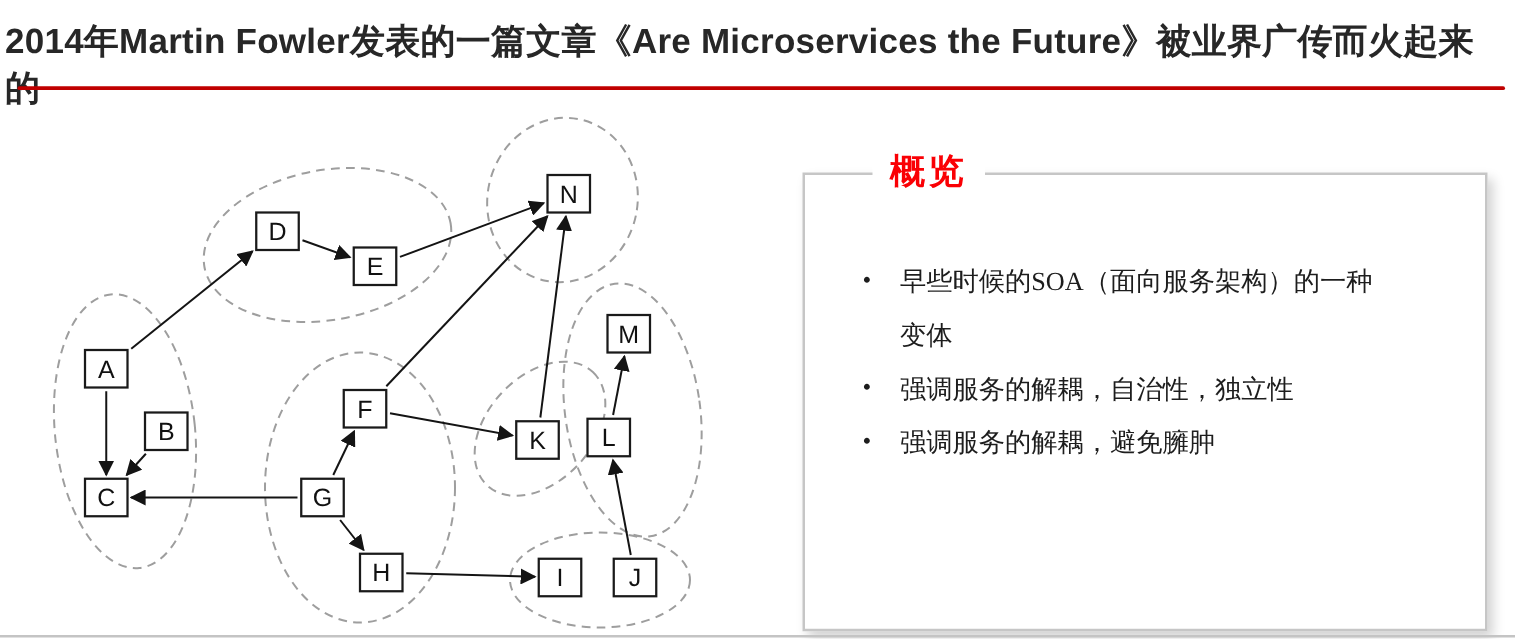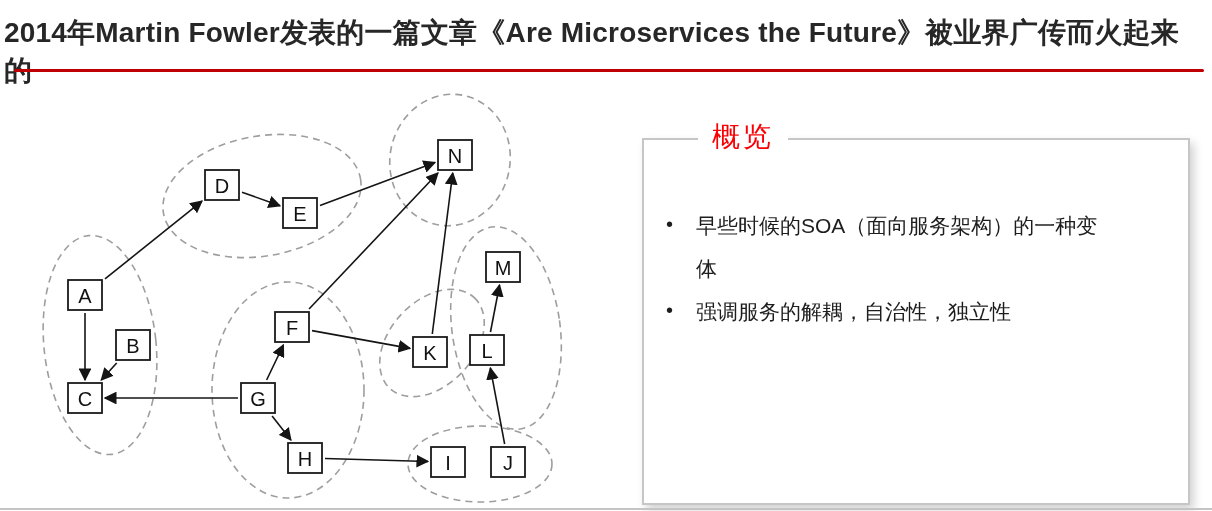--- a/index.html
+++ b/index.html
@@ -31,23 +31,23 @@
   .edge{stroke:var(--edge);stroke-width:1.6;}
   .node-box{fill:#ffffff;stroke:#1a1a1a;stroke-width:1.8;}
   .node-label{font-family:"Liberation Sans",sans-serif;font-size:20px;fill:#111111;}
   .overview-panel{
     position:absolute;left:642px;top:138px;width:548px;height:367px;
     border:2px solid #c6c6c6;background:#ffffff;
     box-shadow:4px 5px 9px rgba(0,0,0,.18);
   }
   .overview-title{
     position:absolute;top:-22px;left:54px;padding:0 14px;background:#ffffff;
-    color:var(--title-red);font-size:28px;font-weight:normal;letter-spacing:3px;
+    color:var(--title-red);font-size:28px;font-weight:bold;letter-spacing:3px;
   }
-  ul.bullets{margin:64px 0 0;padding:0 0 0 16px;list-style:none;}
+  ul.bullets{margin:64px 0 0;padding:0 0 0 40px;list-style:none;font-family:Liberation Serif, serif;}
   ul.bullets li{
     position:relative;padding:0 88px 0 36px;margin:0;
     font-size:21px;line-height:2.05;color:var(--ink);
   }
   ul.bullets li::before{
     content:"\2022";position:absolute;left:6px;top:0;font-size:20px;color:var(--ink);
   }
 </style>
 </head>
 <body>
@@ -138,16 +138,17 @@
       <rect x="428" y="52" width="34" height="30" class="node-box"></rect>
       <text x="445" y="68" text-anchor="middle" dominant-baseline="central" class="node-label">N</text>
     </g>
   </svg>
 
 <div class="overview-panel">
   <div class="overview-title">概览</div>
   <ul class="bullets">
       <li>早些时候的SOA（面向服务架构）的一种变体</li>
       <li>强调服务的解耦，自治性，独立性</li>
+      <li>强调服务的解耦，避免臃肿</li>
     </ul>
 </div>
 
 <div class="bottom-rule"></div>
 
 </body></html>

